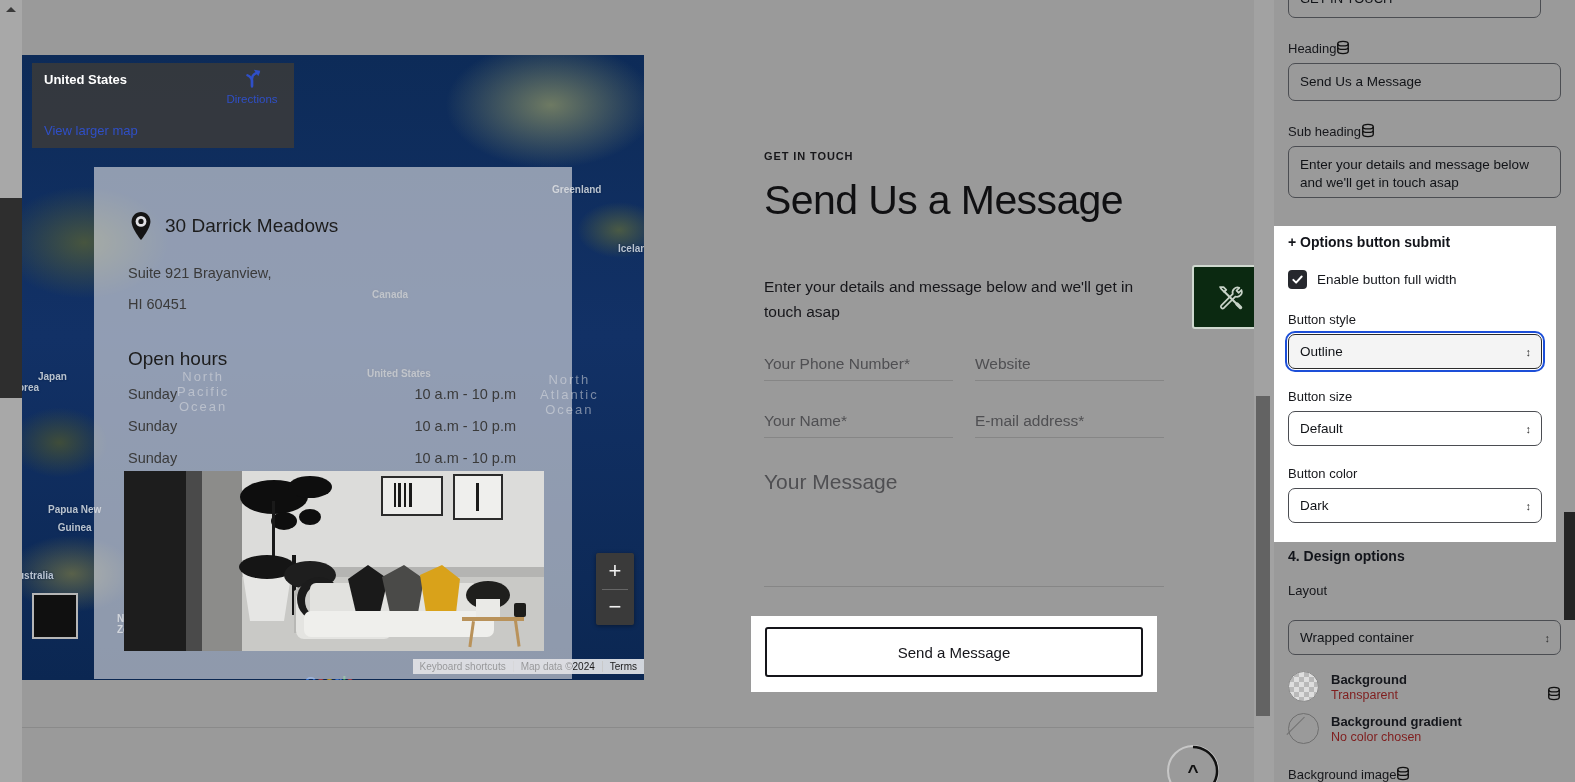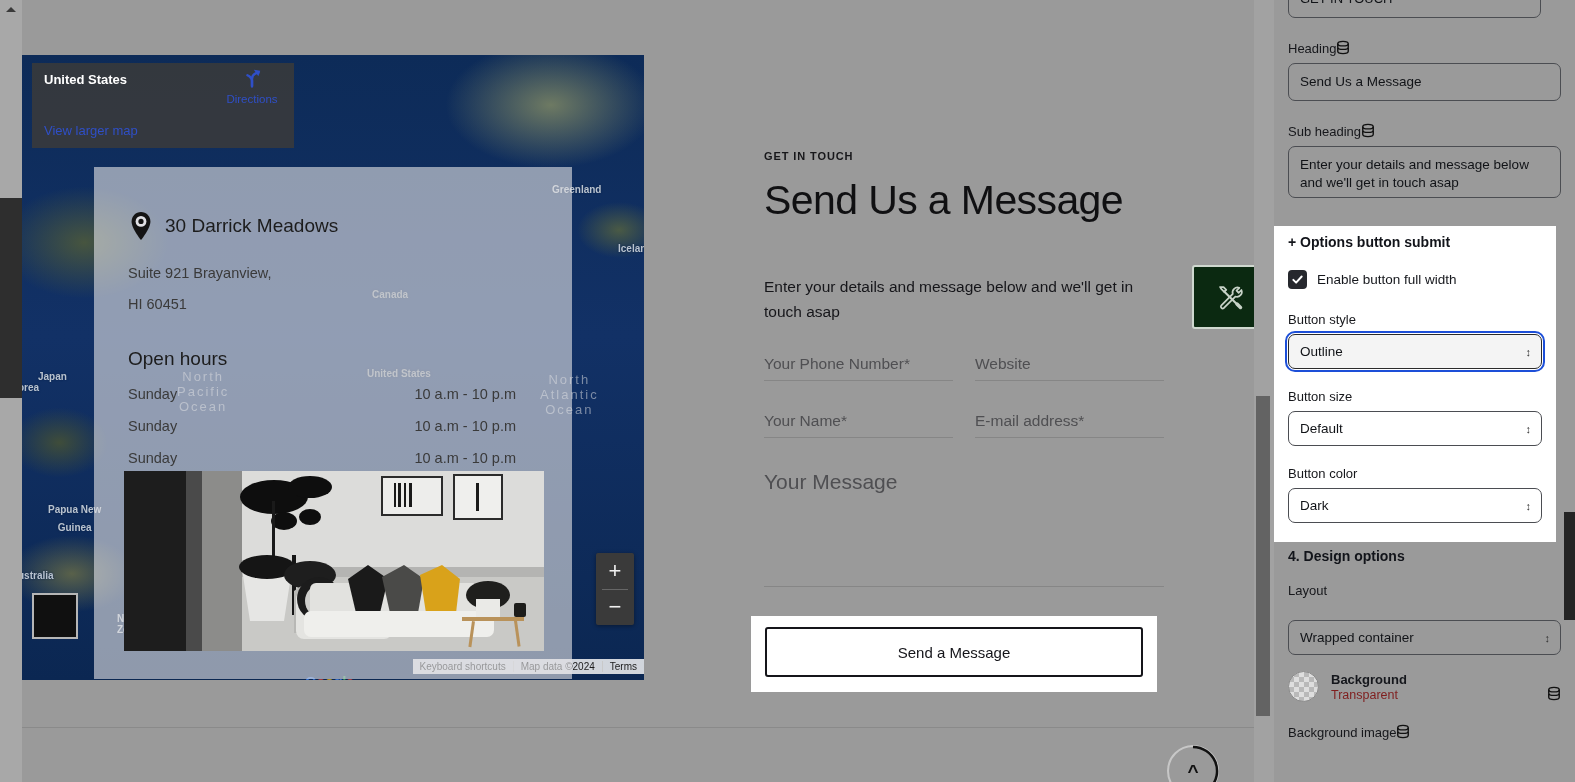--- a/index.html
+++ b/index.html
@@ -508,20 +508,27 @@
           <div class="t1">Background</div>
           <div class="t2">Transparent</div>
         </div>
         <svg class="db-icon" viewBox="0 0 16 18">
           <ellipse cx="8" cy="4" rx="6" ry="2.6" fill="none" stroke="#111" stroke-width="1.6"></ellipse>
           <path d="M2 4 v4 c0 1.4 2.7 2.6 6 2.6 s6-1.2 6-2.6 V4" fill="none" stroke="#111" stroke-width="1.6"></path>
           <path d="M2 8.8 v4 c0 1.4 2.7 2.6 6 2.6 s6-1.2 6-2.6 v-4" fill="none" stroke="#111" stroke-width="1.6"></path>
         </svg>
       </div>
 
+      <div class="bgrow" style="margin-top:11px;">
+        <div class="swatch-none"></div>
+        <div class="texts">
+          <div class="t1">Background gradient</div>
+          <div class="t2">No color chosen</div>
+        </div>
+      </div>
 
       <div class="sb-row-label" style="padding:0 14px;margin-top:22px;">
         <span class="sb-label">Background image</span>
         <svg class="db-icon" viewBox="0 0 16 18">
           <ellipse cx="8" cy="4" rx="6" ry="2.6" fill="none" stroke="#111" stroke-width="1.6"></ellipse>
           <path d="M2 4 v4 c0 1.4 2.7 2.6 6 2.6 s6-1.2 6-2.6 V4" fill="none" stroke="#111" stroke-width="1.6"></path>
           <path d="M2 8.8 v4 c0 1.4 2.7 2.6 6 2.6 s6-1.2 6-2.6 v-4" fill="none" stroke="#111" stroke-width="1.6"></path>
         </svg>
       </div>
     </div>

